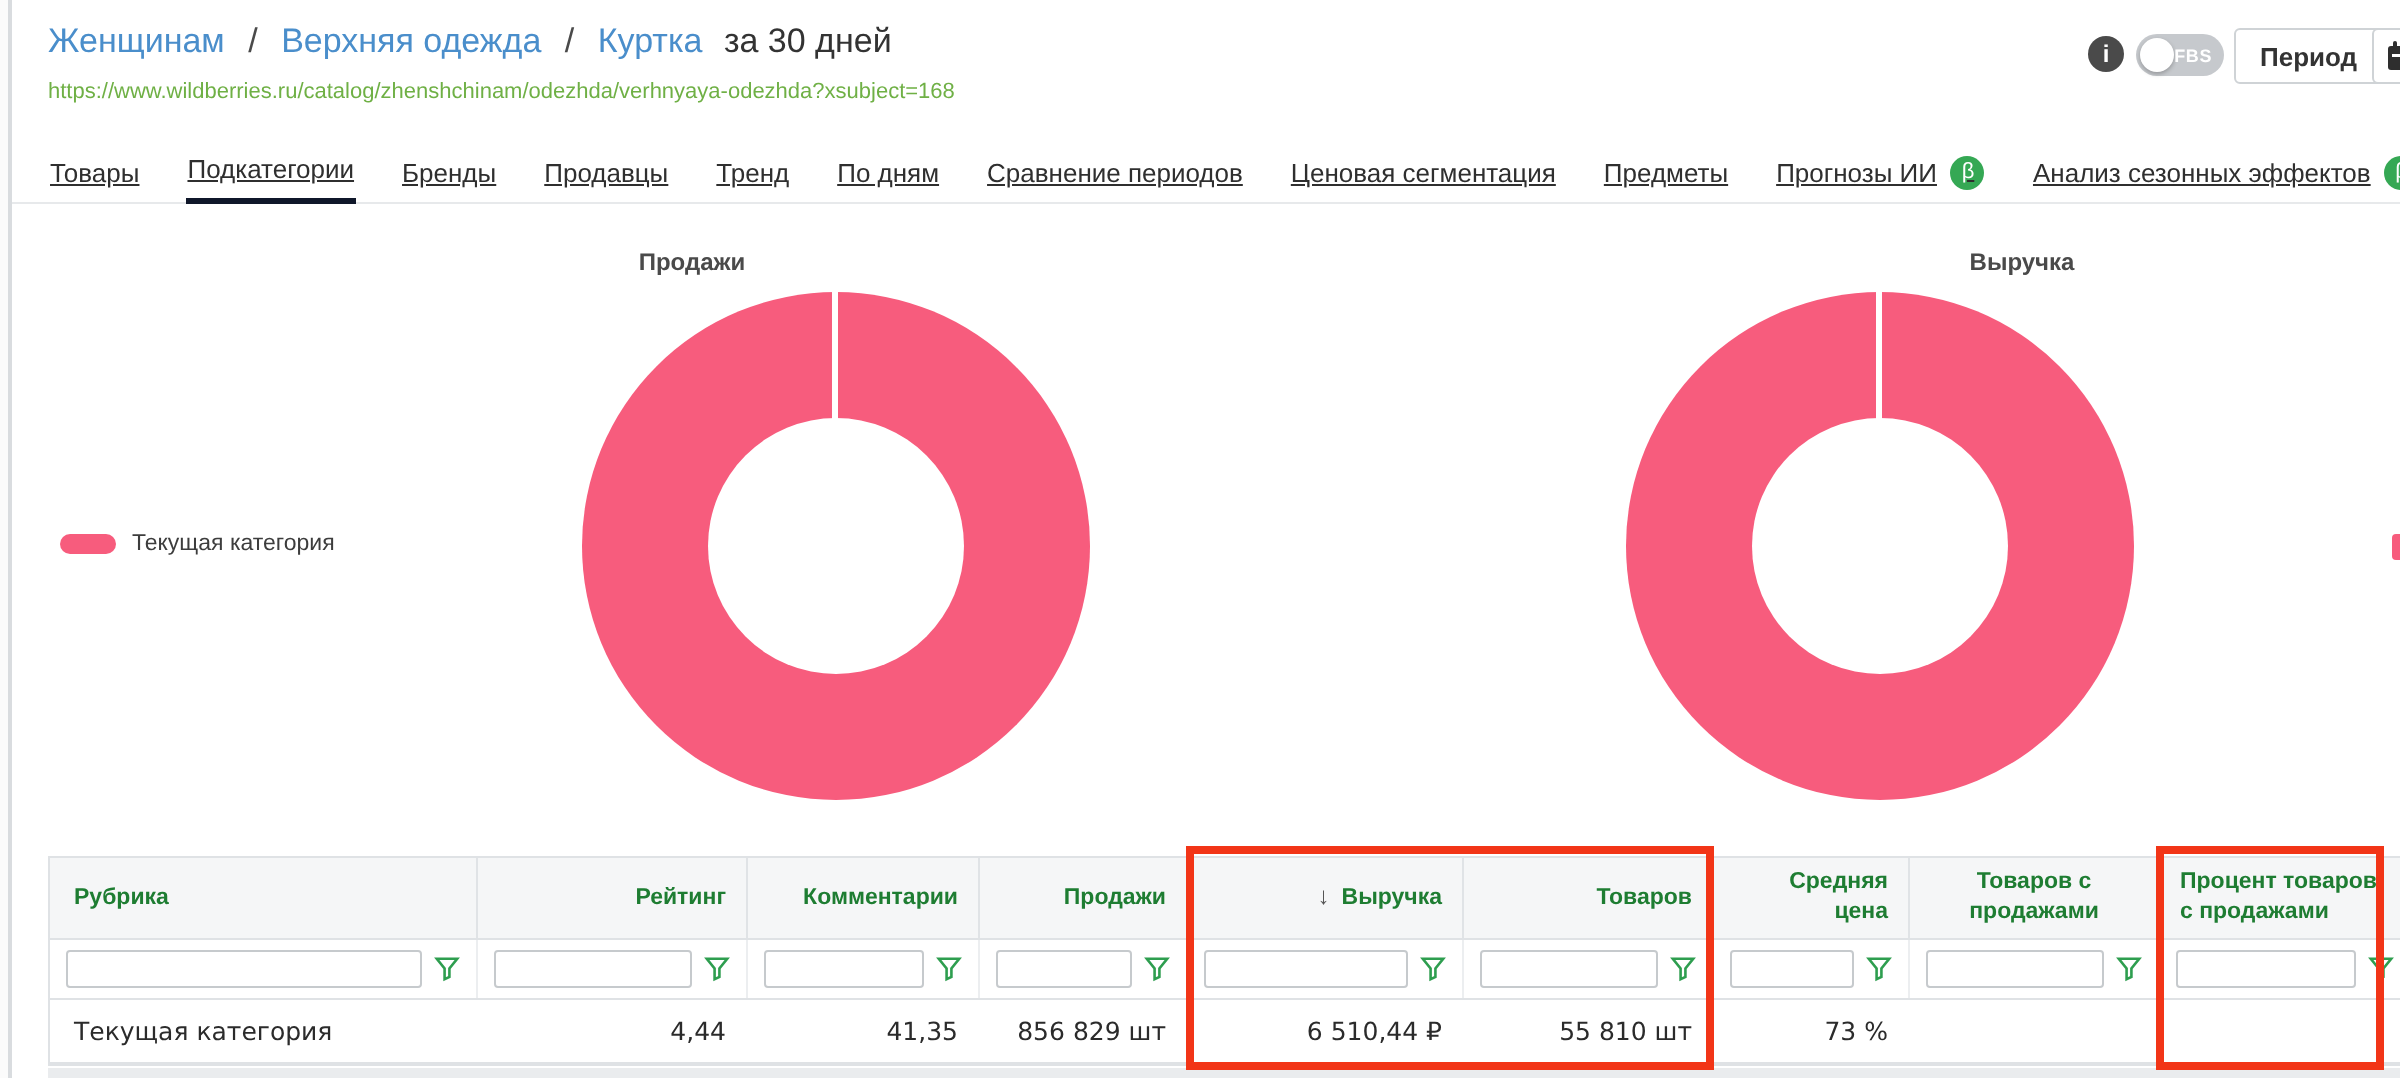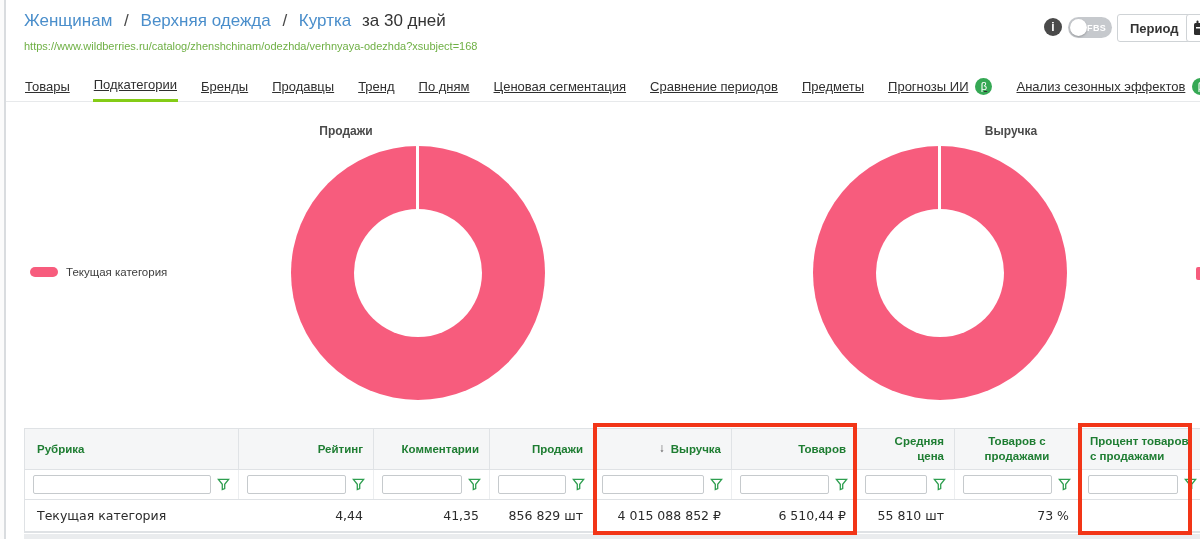--- a/index.html
+++ b/index.html
@@ -30,21 +30,21 @@
   .period-btn { position:absolute; left:1117px; top:14px; height:28px; padding:0 12px; background:#fff;
     border:1px solid #cfd3d6; border-radius:3px; display:flex; align-items:center; gap:7px;
     font-size:13px; font-weight:bold; color:#333; cursor:pointer; }
   .calendar-btn { position:absolute; left:1186px; top:14px; width:30px; height:28px; background:#fff;
     border:1px solid #cfd3d6; border-radius:3px; display:flex; align-items:center; justify-content:center; cursor:pointer; }
 
   
   .tabs-border { position:absolute; left:6px; right:0; top:101px; height:1px; background:#e7e9eb; }
   .tabs { position:absolute; left:24px; top:72px; height:30px; display:flex; gap:22px; font-size:13px; white-space:nowrap; }
   .tab { padding:6px 1px 8px; cursor:pointer; display:flex; align-items:center; color:#2f2f2f;text-decoration:underline; }
-  .tab.active { border-bottom:3px solid #84cc16; position:relative; z-index:2; }
+  .tab.active { border-bottom:3px solid #0f172a; position:relative; z-index:2; }
   .beta-badge { width:17px; height:17px; border-radius:50%; background:#35a854; color:#fff; font-size:11px;
     display:inline-flex; align-items:center; justify-content:center; margin-left:7px; }
 
   
   .chart-title { position:absolute; top:124px; width:92px; text-align:center; font-size:12px; font-weight:bold; color:#4a4a4a; }
   .title-1 { left:300px; } .title-2 { left:965px; }
   .donut { position:absolute; top:146px; width:254px; height:254px; border-radius:50%; background:#f75c7d; cursor:pointer; }
   .donut::after { content:""; position:absolute; inset:63px; border-radius:50%; background:#fff; }
   .donut-1 { left:291px; } .donut-2 { left:813px; }
   .donut-gap { position:absolute; top:146px; width:3px; height:66px; background:#fff; z-index:2; }
@@ -131,24 +131,24 @@
   <div class="tab">
       <span>Продавцы</span>
     </div>
   <div class="tab">
       <span>Тренд</span>
     </div>
   <div class="tab">
       <span>По дням</span>
     </div>
   <div class="tab">
+      <span>Сравнение периодов</span>
+    </div>
+  <div class="tab">
       <span>Ценовая сегментация</span>
-    </div>
-  <div class="tab">
-      <span>Сравнение периодов</span>
     </div>
   <div class="tab">
       <span>Предметы</span>
     </div>
   <div class="tab">
       <span>Прогнозы ИИ</span>
       <span class="beta-badge">β</span>
     </div>
   <div class="tab">
       <span>Анализ сезонных эффектов</span>
@@ -272,21 +272,20 @@
             <path d="M1.5 1.5h11L8.3 6.7v4.6l-2.6 1.2V6.7z" fill="none" stroke="#2e9e4f" stroke-width="1.4"></path>
           </svg>
         </span>
       </div>
   </div>
   <div class="trow tdata">
     <div class="td first">Текущая категория</div>
     <div class="td">4,44</div>
     <div class="td">41,35</div>
     <div class="td">856 829 шт</div>
-    <div class="td">4 015 088 852 ₽</div>
     <div class="td">6 510,44 ₽</div>
     <div class="td">55 810 шт</div>
     <div class="td">73 %</div>
   </div>
 </div>
 <div class="bottom-strip"></div>
 
 <div class="hl-box hl-revenue"></div>
 <div class="hl-box hl-percent"></div>
 

